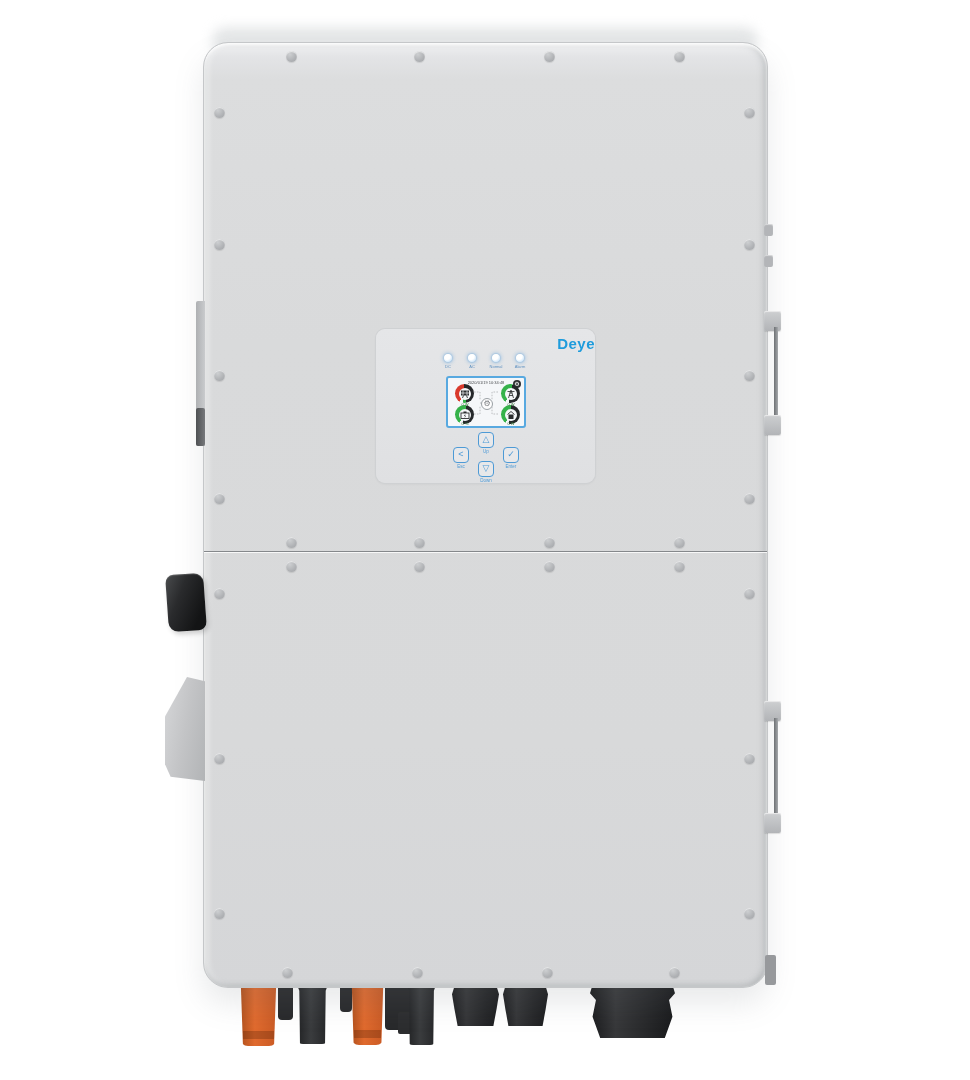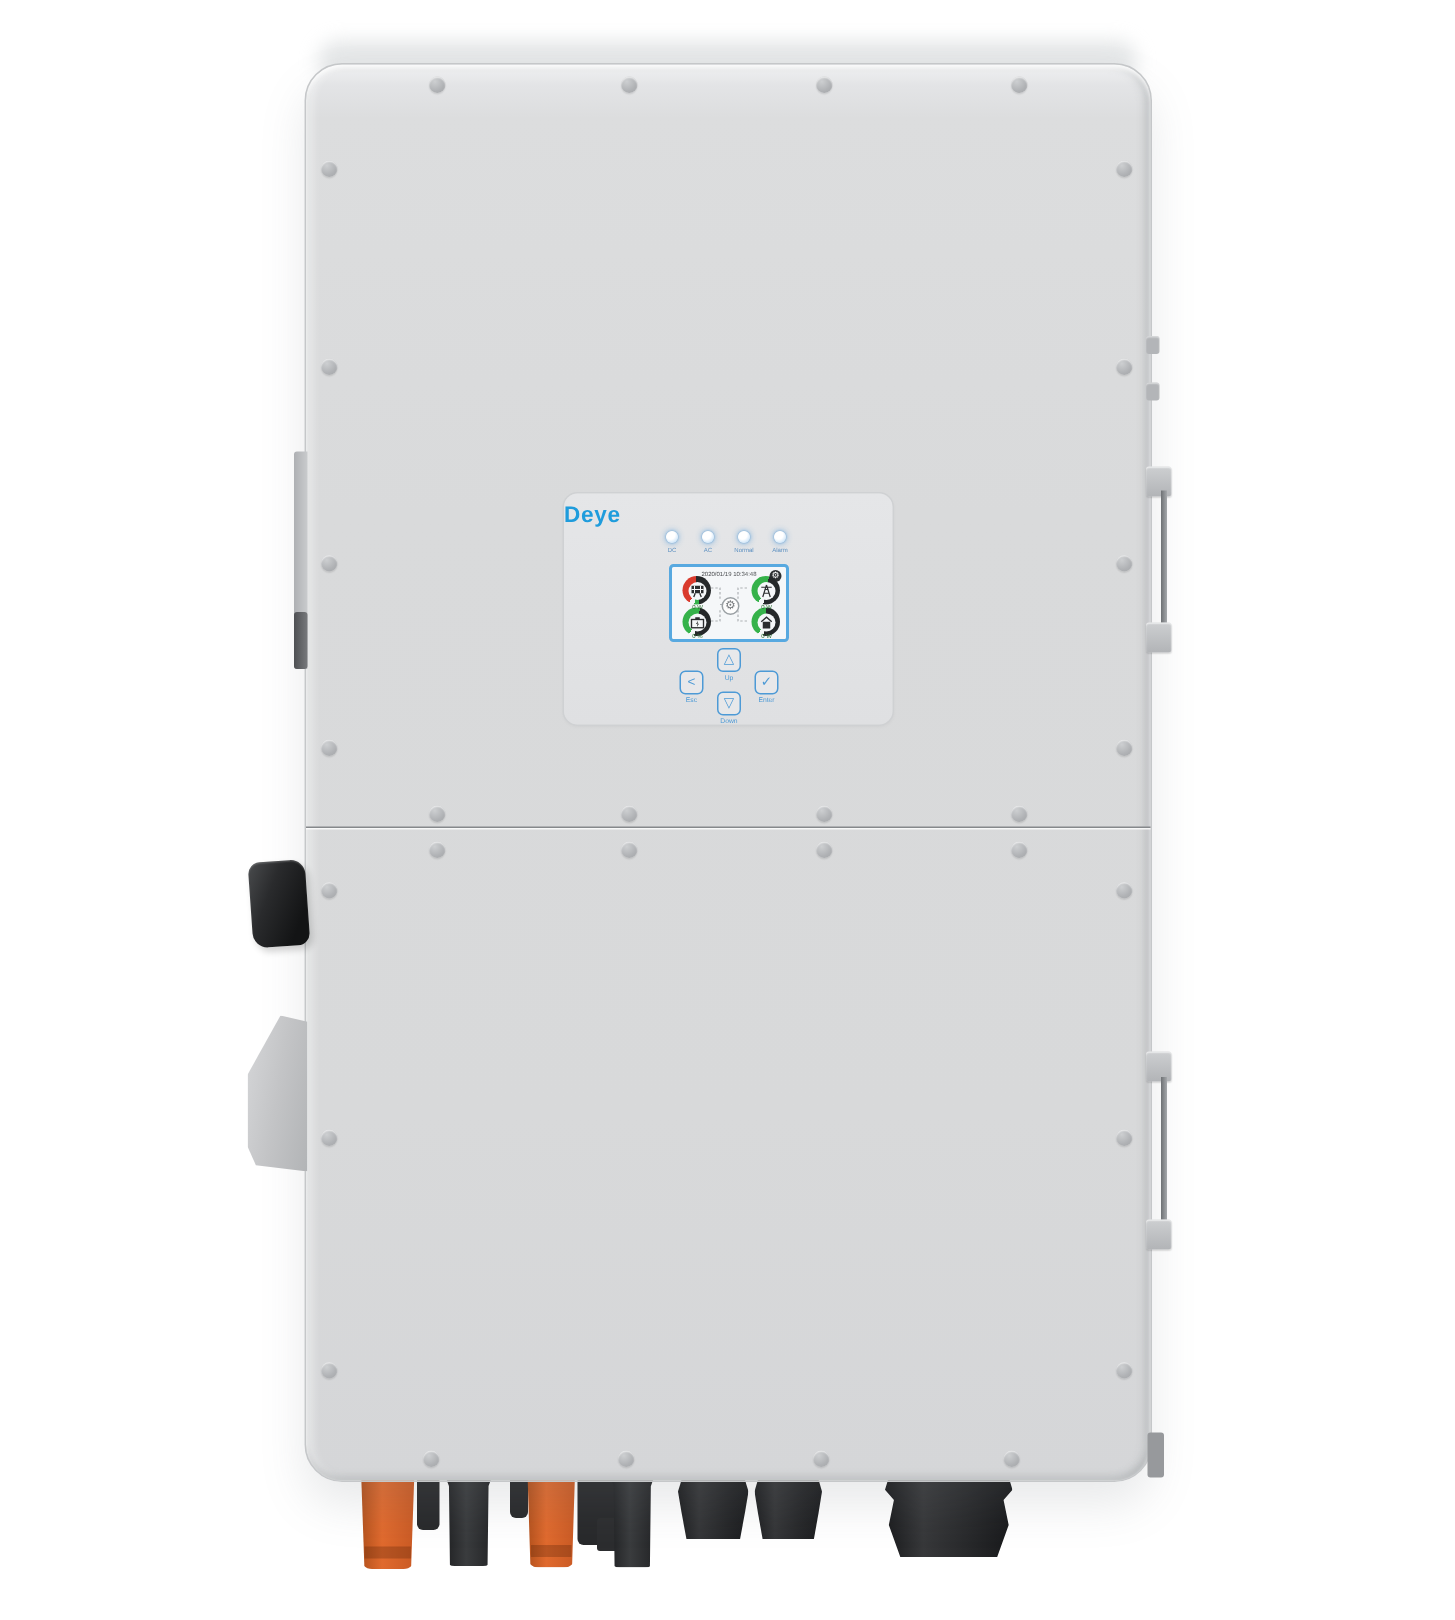--- a/index.html
+++ b/index.html
@@ -37,21 +37,21 @@
     transform:rotate(-4deg);box-shadow:inset 0 1px 1px rgba(255,255,255,.18),2px 3px 5px rgba(0,0,0,.18);}
   .handle-left{position:absolute;left:-39px;top:634px;width:40px;height:104px;
     background:linear-gradient(100deg,#d6d7d9 0%,#c3c4c6 50%,#b2b4b6 100%);
     clip-path:polygon(55% 0,100% 4%,100% 100%,14% 96%,0 84%,0 38%);}
   .corner-tab{position:absolute;left:561px;top:912px;width:11px;height:30px;background:#97999c;border-radius:2px;}
 
   
   .panel{position:absolute;left:172px;top:286px;width:219px;height:154px;border-radius:9px;
     background:linear-gradient(180deg,#e5e6e8,#dfe0e2);
     box-shadow:0 0 0 1px #cfd1d3,0 1px 3px rgba(0,0,0,.06);}
-  .logo{position:absolute;top:6px;left:0;width:100%;text-align:left;color:#1f9cdc;
+  .logo{position:absolute;top:6px;left:0;width:100%;text-align:right;color:#1f9cdc;
     font-weight:bold;font-size:15px;letter-spacing:.5px;}
   .led{position:absolute;top:25px;width:8px;height:8px;border-radius:50%;
     background:radial-gradient(circle at 38% 32%,#ffffff 40%,#d7eafa 70%,#a8cdea);
     box-shadow:0 0 4px rgba(90,160,220,.9),0 0 1px rgba(70,140,200,.9);}
   .led-label{position:absolute;top:35px;width:26px;text-align:center;font-size:4px;color:#5b8fc0;line-height:5px;}
 
   .lcd{position:absolute;left:70px;top:47px;width:80px;height:52px;background:#f5f7f9;
     border:2px solid #58a9e0;border-radius:3px;box-sizing:border-box;overflow:hidden;}
   .lcd-datetime{position:absolute;top:2px;left:0;width:100%;text-align:center;font-size:4px;color:#4a4d50;line-height:5px;}
   .lcd-gear{position:absolute;top:2px;right:3px;width:8px;height:8px;border-radius:50%;background:#2e3032;

